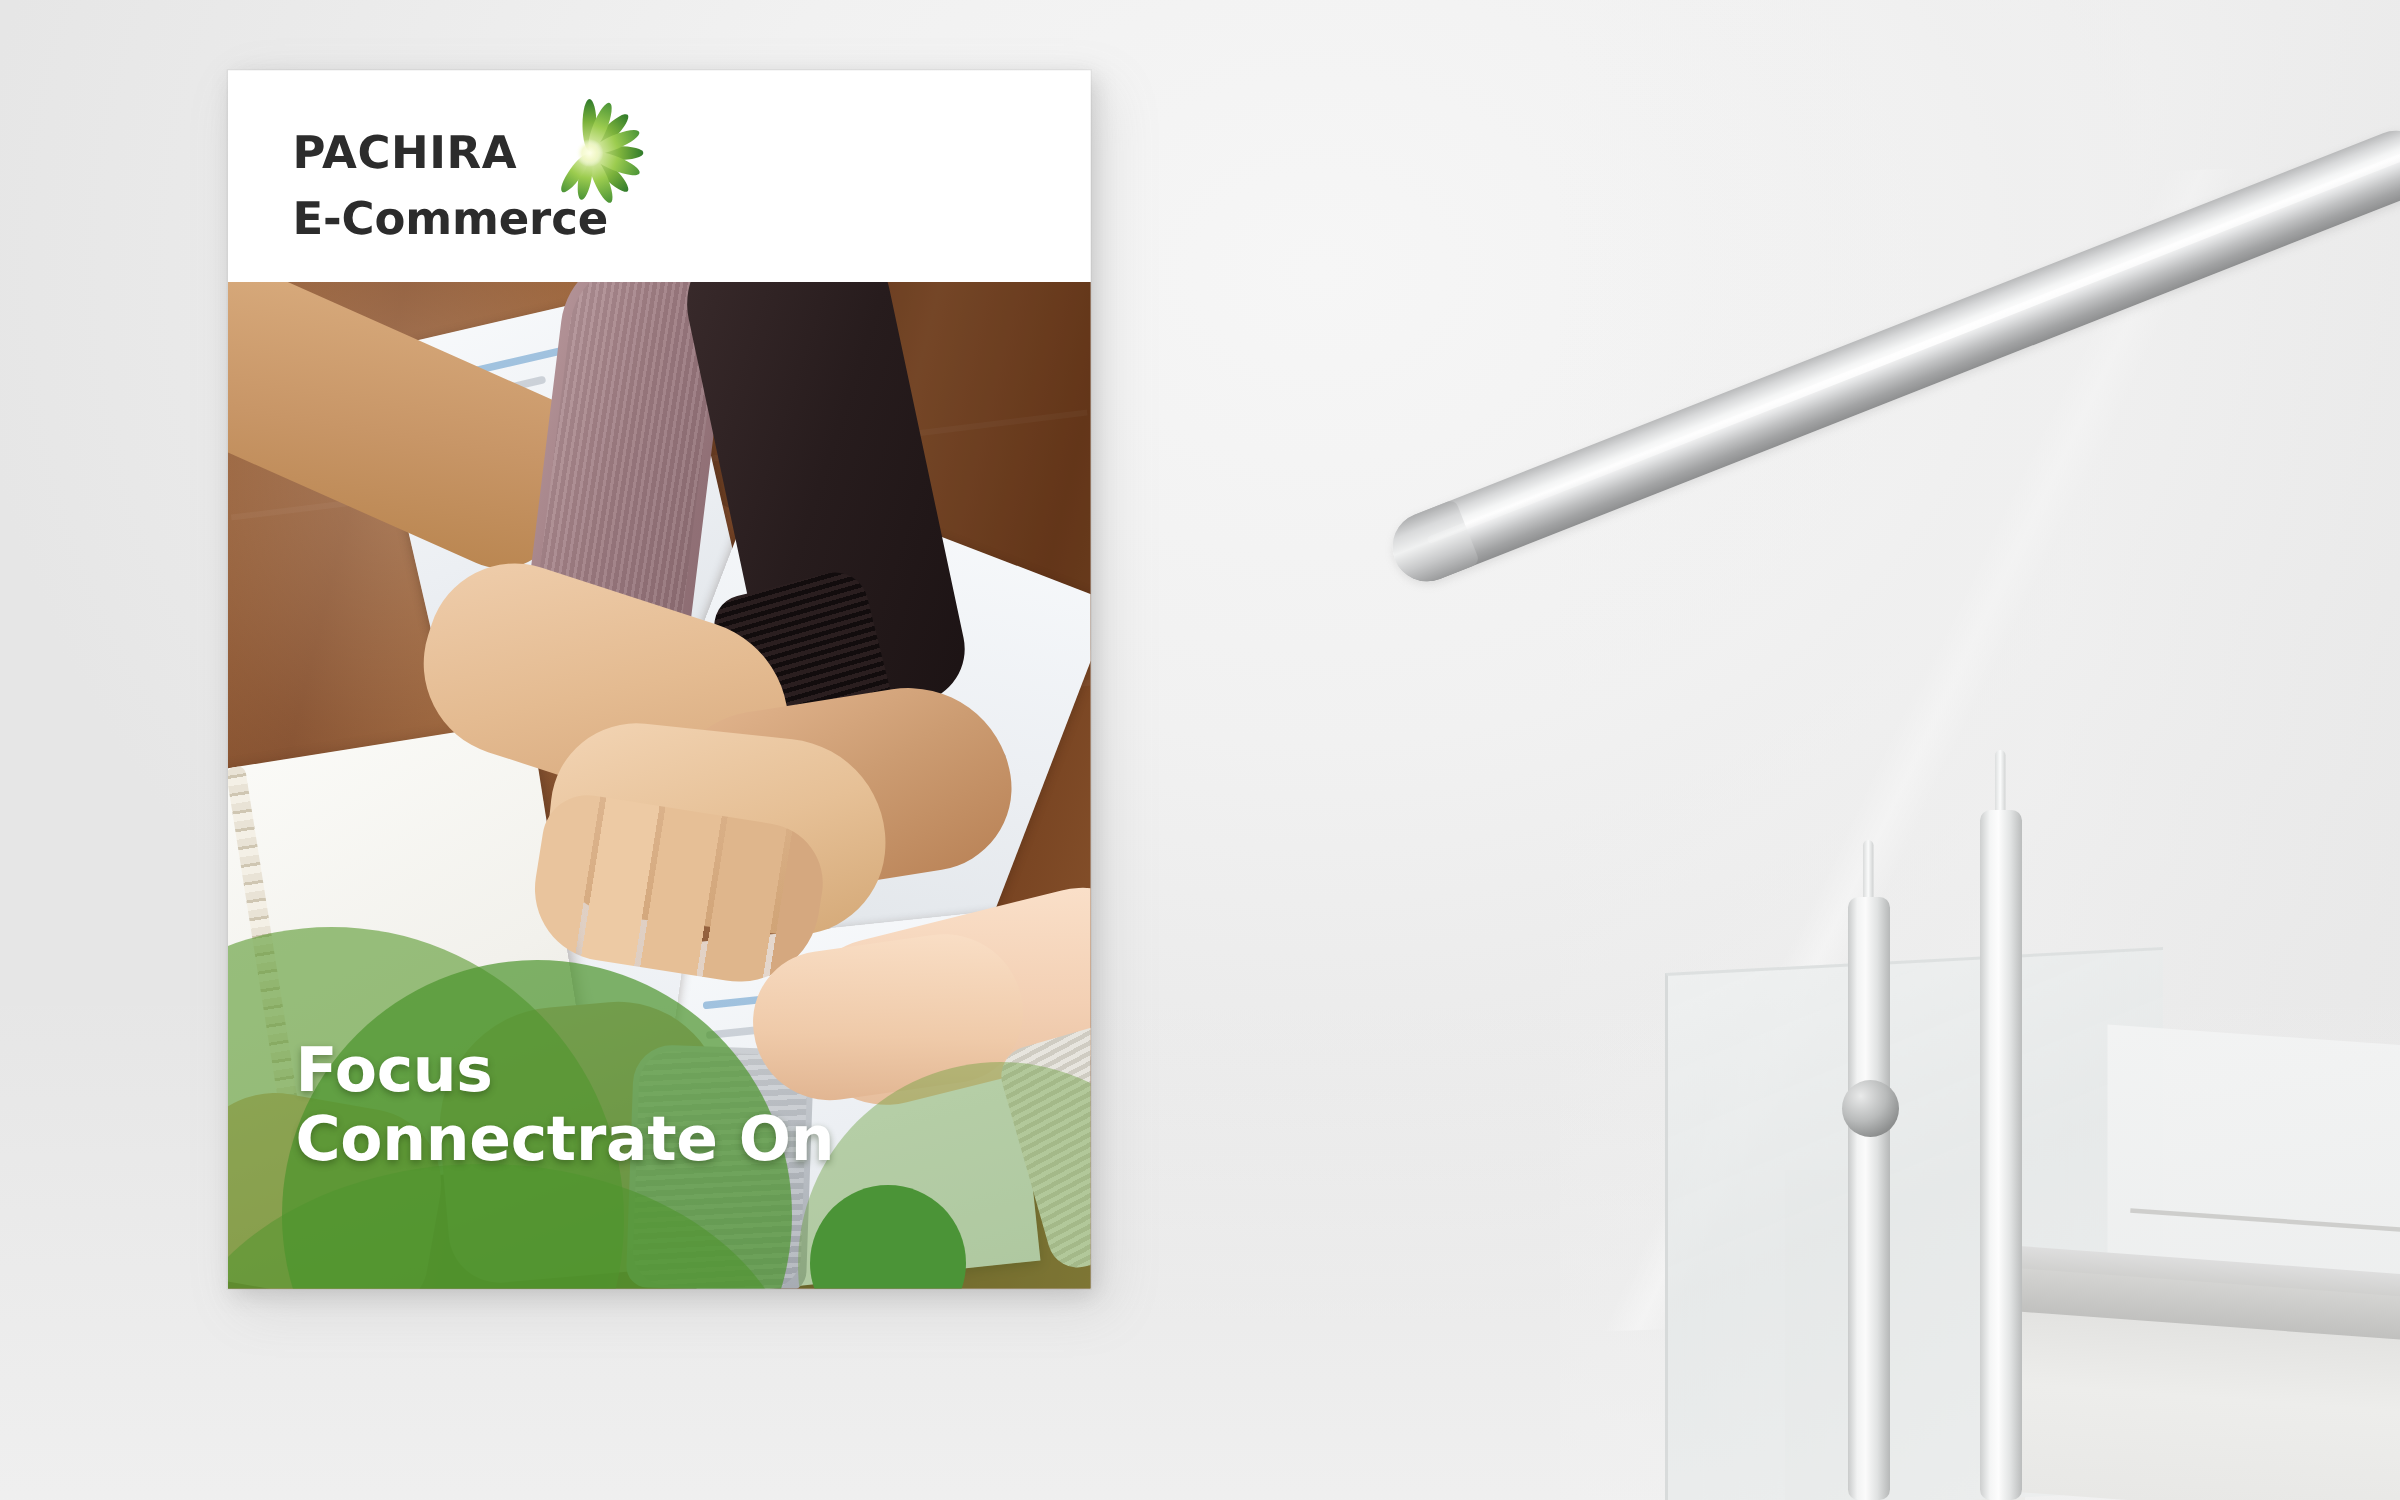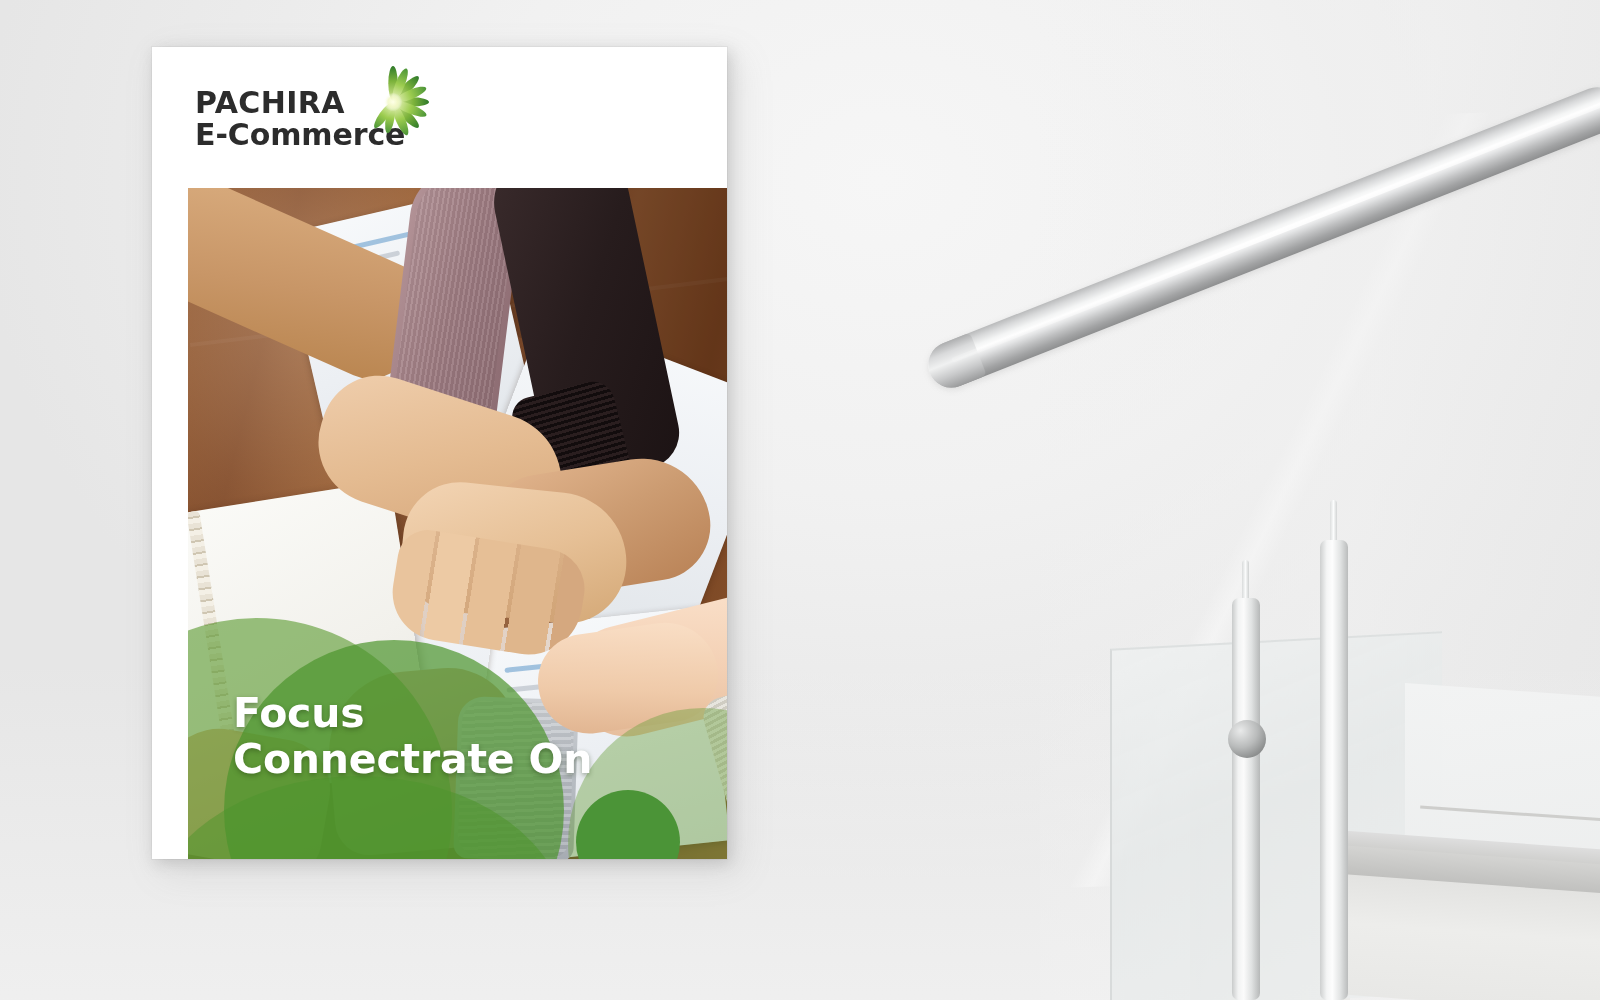--- a/index.html
+++ b/index.html
@@ -201,20 +201,21 @@
   .logo-block {
     position: absolute;
     left: 43px; top: 40px;
     display: flex;
     align-items: flex-start;
   }
   .logo-wordmark {
     display: flex;
     flex-direction: column;
     line-height: 1.07;
+    gap: 12px;
   }
   .logo-line {
     font-family: "DejaVu Sans", sans-serif;
     font-weight: 700;
     font-size: 30px;
     letter-spacing: .4px;
     color: #2c2c2c;
     white-space: nowrap;
   }
   .logo-line.two { letter-spacing: -.1px; }
@@ -223,21 +224,20 @@
     left: 162px; top: -21px;
     width: 72px; height: 72px;
   }
 
   
   .poster-photo {
     position: relative;
     height: 671px;
     overflow: hidden;
     background: #7a4a28;
-    margin-left: 36px;
   }
 
   
   .wood {
     position: absolute; inset: 0;
     background:
       linear-gradient(104deg, #8e5730 0%, #7c4727 16%, #90582f 32%, #6f3d20 48%, #8a5531 64%, #74401f 80%, #8d5830 100%);
   }
   .wood-plank {
     position: absolute;

